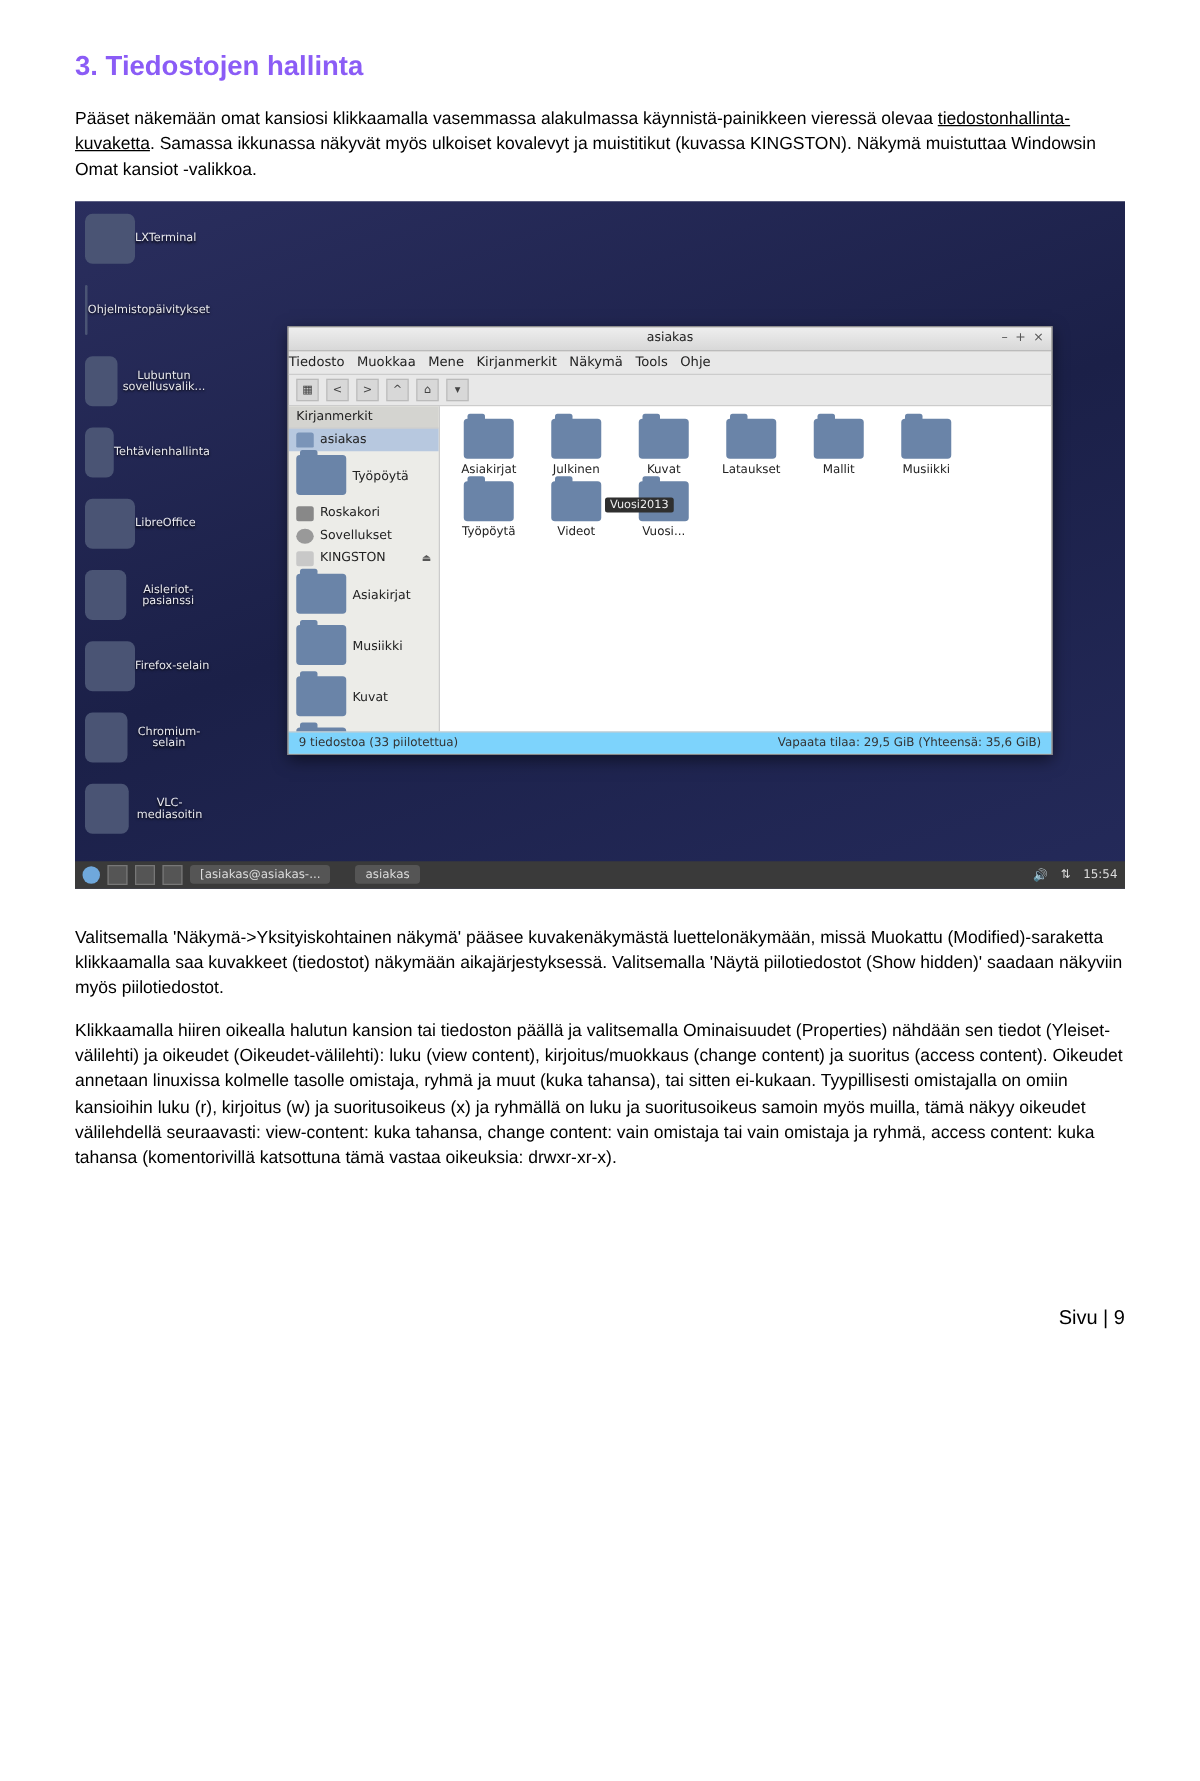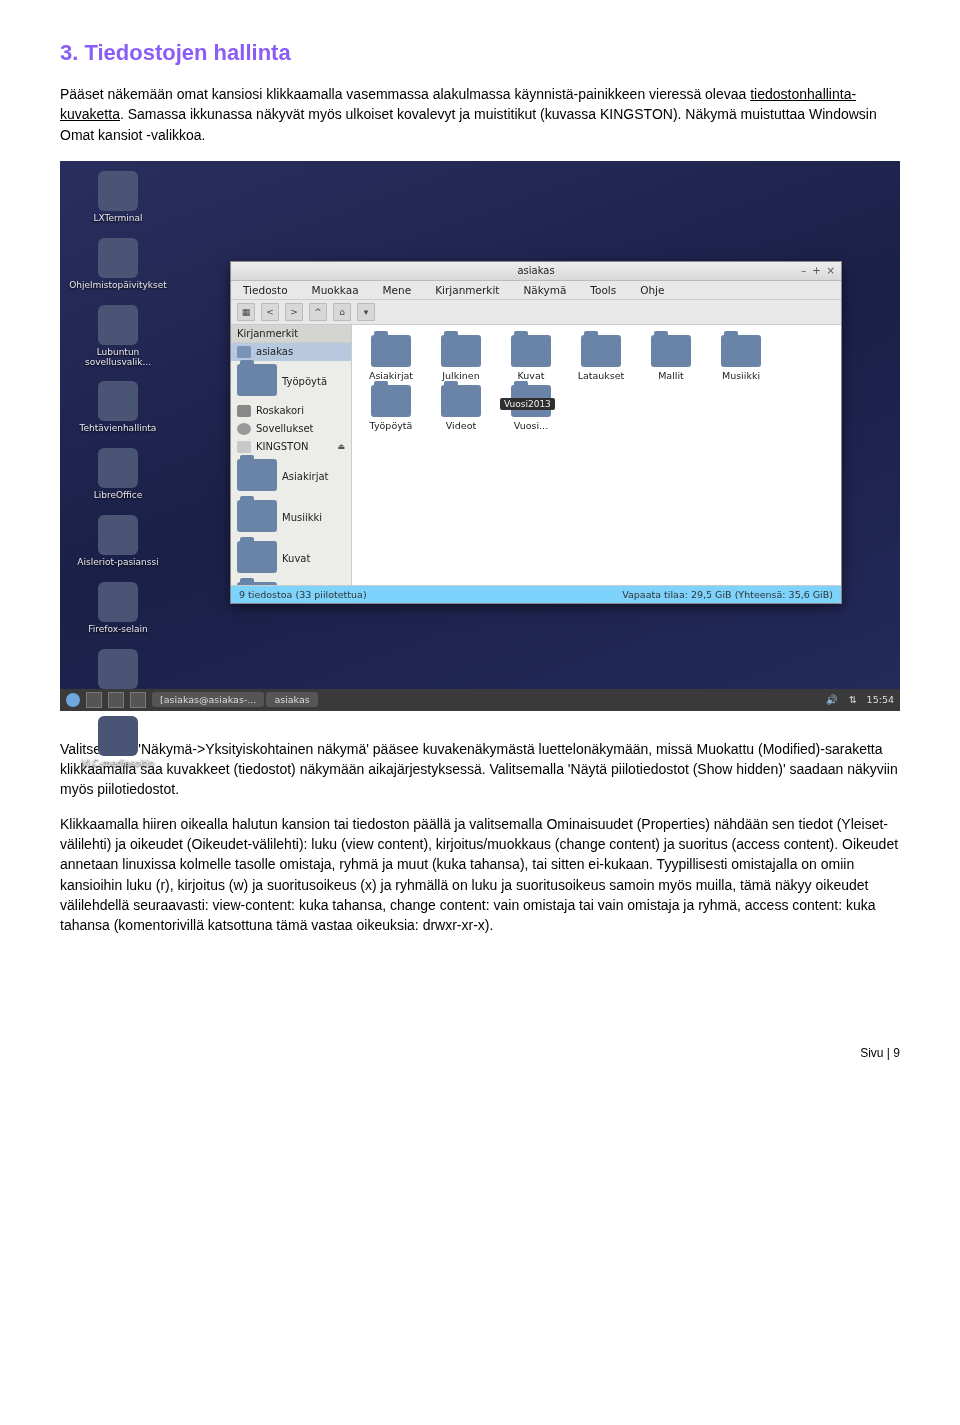--- a/index.html
+++ b/index.html
@@ -1,55 +1,55 @@
 <!DOCTYPE html>
 <html><head>
 <meta charset="utf-8">
 <style>
   body { margin:0; padding:40px 60px; font-family: Verdana, Geneva, sans-serif; background:#fff; color:#000; width:960px; box-sizing:border-box; }
   h2 { font-family: "Trebuchet MS", sans-serif; color:#8b5cf6; font-size:22px; font-weight:bold; margin:0 0 18px 0; }
   p { font-size:14px; line-height:1.45; margin:0 0 14px 0; }
   .u { text-decoration: underline; }
   .screenshot { width:840px; height:550px; background:linear-gradient(160deg,#2a2e5e 0%, #1b2048 50%, #242a5a 100%); position:relative; margin:16px 0 28px 0; font-family: "DejaVu Sans", Arial, sans-serif; }
   .desktop-icons { position:absolute; top:0; left:0; width:100px; padding:10px 0 0 8px; display:flex; flex-direction:column; gap:14px; }
-  .dicon { display:flex; flex-direction:column; align-items:center; color:#e8e8ee; font-size:9px; text-align:center; line-height:1.1; text-shadow:0 1px 2px #000; }
+  .dicon { display:flex; flex-direction:row; align-items:center; color:#e8e8ee; font-size:9px; text-align:center; line-height:1.1; text-shadow:0 1px 2px #000; }
   .dicon-box { width:40px; height:40px; background:#4a5474; border-radius:6px; margin-bottom:3px; display:flex; align-items:center; justify-content:center; }
   .taskbar { position:absolute; bottom:0; left:0; right:0; height:22px; background:#3a3a3a; display:flex; align-items:center; padding:0 6px; font-size:9.5px; color:#ddd; }
   .taskbar .start { width:14px; height:14px; background:#6fa8dc; border-radius:50%; margin-right:6px; }
   .taskbar .tile { width:14px; height:14px; background:#555; margin-right:6px; border:1px solid #777; }
-  .task-btn { background:#555; padding:2px 8px; border-radius:3px; margin-right:2px; display:flex; align-items:center; gap:4px;justify-content:center; }
+  .task-btn { background:#555; padding:2px 8px; border-radius:3px; margin-right:20px; display:flex; align-items:center; gap:4px;justify-content:center; }
   .taskbar .spacer { flex:1; }
   .tray { display:flex; align-items:center; gap:10px; }
   .fm-window { position:absolute; top:100px; left:170px; width:610px; background:#d4d0c8; border:1px solid #888; box-shadow:0 4px 12px rgba(0,0,0,.5); font-size:10.5px; color:#222; }
   .titlebar { height:18px; background:linear-gradient(#eee,#d8d8d8); display:flex; align-items:center; justify-content:center; position:relative; font-size:10px; border-bottom:1px solid #bbb; }
   .titlebar .winctl { position:absolute; right:6px; display:flex; gap:6px; color:#555; font-size:10px; }
-  .menubar { display:flex; gap:24px; padding:3px 12px; background:#e8e8e8; border-bottom:1px solid #ccc; }
+  .menubar { display:flex; gap:10px; padding:3px 0; background:#e8e8e8; border-bottom:1px solid #ccc; }
   .toolbar { display:flex; align-items:center; gap:6px; padding:3px 6px; background:#e8e8e8; border-bottom:1px solid #ccc; }
   .tb-btn { width:16px; height:16px; background:#d8d8d8; border:1px solid #bbb; display:flex; align-items:center; justify-content:center; font-size:9px; color:#444; }
   .pathbox { flex:1; background:#fff; border:1px solid #bbb; padding:1px 4px; font-size:10px; }
   .fm-body { display:flex; height:260px; }
   .sidebar { width:120px; background:#ecece8; border-right:1px solid #ccc; overflow:hidden; }
   .sidebar-hd { background:#d4d4d0; padding:3px 6px; font-size:10px; border-bottom:1px solid #ccc; }
   .bm { display:flex; align-items:center; gap:5px; padding:3px 6px; font-size:10px; }
   .bm.sel { background:#b7c8df; }
   .bm-ic { width:14px; height:12px; background:#6a84a8; border-radius:2px; display:inline-block; }
   .bm-ic.home { background:#7a94b8; border-radius:2px 2px 1px 1px; }
   .bm-ic.trash { background:#888; }
   .bm-ic.gear { background:#999; border-radius:50%; }
   .bm-ic.usb { background:#c8c8c8; }
   .bm-ic.folder { background:#6a84a8; }
   .bm .eject { margin-left:auto; font-size:8px; color:#555; }
   .fm-content { flex:1; background:#fff; padding:10px 6px; position:relative; }
   .icon-grid { display:flex; flex-wrap:wrap; gap:4px 4px; }
   .fi { width:66px; display:flex; flex-direction:column; align-items:center; font-size:9.5px; text-align:center; }
   .folder { width:40px; height:32px; background:#6a84a8; border-radius:3px; position:relative; margin-bottom:3px; }
   .folder:before { content:''; position:absolute; top:-4px; left:3px; width:14px; height:5px; background:#6a84a8; border-radius:2px 2px 0 0; }
-  .tooltip { position:absolute; top:73px; left:148px; background:#2f2f2f; color:#eee; font-size:9px; padding:1px 4px; border-radius:2px; }
+  .tooltip { position:absolute; top:73px; left:132px; background:#2f2f2f; color:#eee; font-size:9px; padding:1px 4px; border-radius:2px; }
   .statusbar { display:flex; justify-content:space-between; padding:3px 8px; background:#7dd3fc; border-top:1px solid #ccc; font-size:9.5px; color:#333; }
-  .footer { margin-top:110px; text-align:right; font-size:12px; }
+  .footer { margin-top:110px; text-align:right; font-size:16px; }
 </style>
 </head>
 <body>
 
 <h2>3. Tiedostojen hallinta</h2>
 
 <p>
   <span>Pääset näkemään omat kansiosi klikkaamalla vasemmassa alakulmassa käynnistä-painikkeen vieressä olevaa </span><span class="u">tiedostonhallinta-kuvaketta</span><span>. Samassa ikkunassa näkyvät myös ulkoiset kovalevyt ja muistitikut (kuvassa KINGSTON). Näkymä muistuttaa Windowsin Omat kansiot -valikkoa.</span>
 </p>
 

